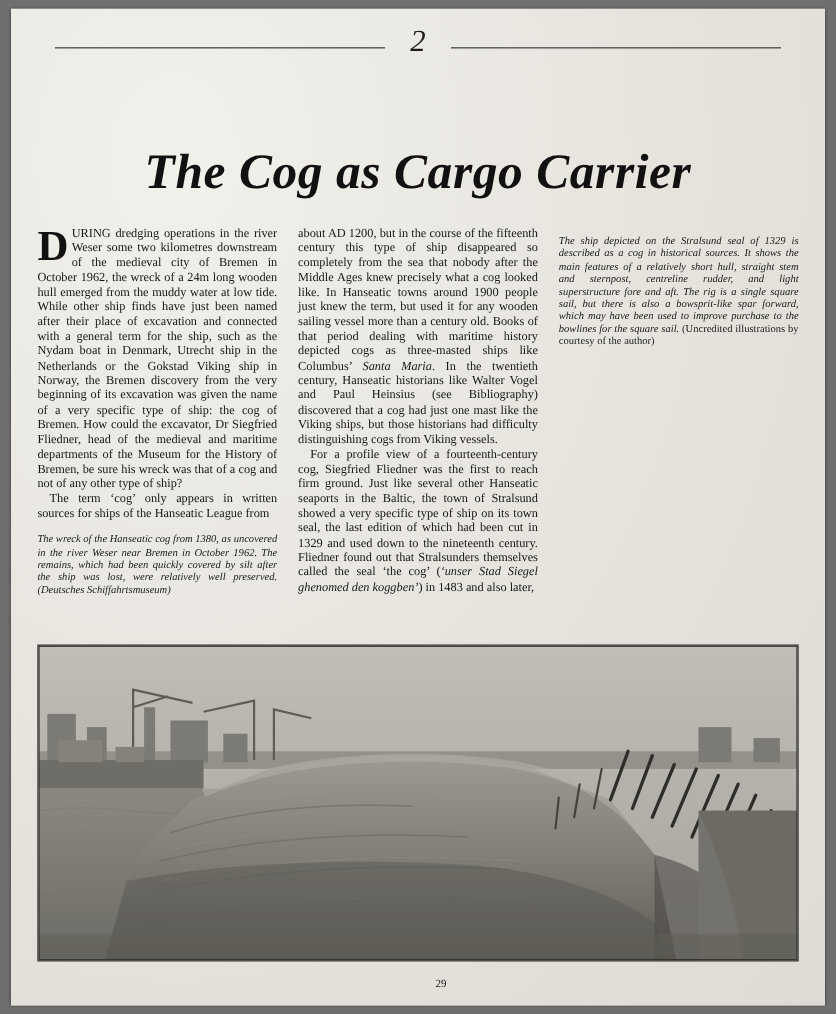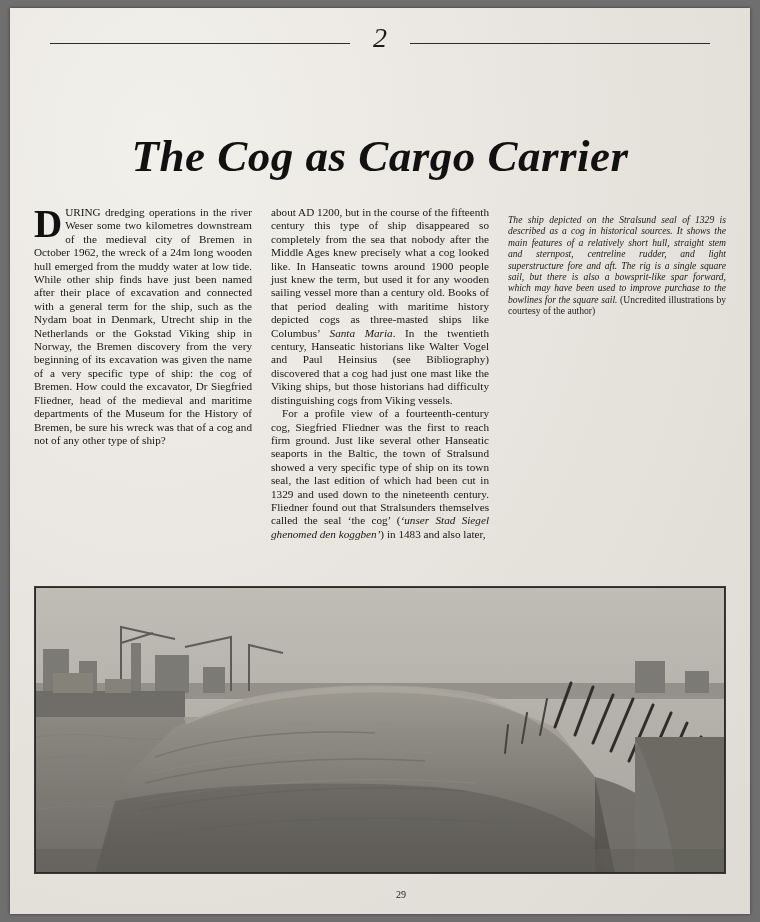--- a/index.html
+++ b/index.html
@@ -142,20 +142,22 @@
     <div class="rule right"></div>
     <div class="chapnum">2</div>
   </div>
 
   <div class="title">The Cog as Cargo Carrier</div>
 
   <div class="cols">
 
     <div class="col col1">
       <p class="first"><span class="dropcap">D</span><span>URING dredging operations in the river Weser some two kilometres downstream of the medieval city of Bremen in October 1962, the wreck of a 24m long wooden hull emerged from the muddy water at low tide. While other ship finds have just been named after their place of excavation and connected with a general term for the ship, such as the Nydam boat in Denmark, Utrecht ship in the Netherlands or the Gokstad Viking ship in Norway, the Bremen discovery from the very beginning of its excavation was given the name of a very specific type of ship: the cog of Bremen. How could the excavator, Dr Siegfried Fliedner, head of the medieval and maritime departments of the Museum for the History of Bremen, be sure his wreck was that of a cog and not of any other type of ship?</span></p>
+      <p>The term ‘cog’ only appears in written sources for ships of the Hanseatic League from</p>
+      <div class="caption">The wreck of the Hanseatic cog from 1380, as uncovered in the river Weser near Bremen in October 1962. The remains, which had been quickly covered by silt after the ship was lost, were relatively well preserved. (Deutsches Schiffahrtsmuseum)</div>
     </div>
 
     <div class="col col2">
       <p class="first"><span>about AD 1200, but in the course of the fifteenth century this type of ship disappeared so completely from the sea that nobody after the Middle Ages knew precisely what a cog looked like. In Hanseatic towns around 1900 people just knew the term, but used it for any wooden sailing vessel more than a century old. Books of that period dealing with maritime history depicted cogs as three-masted ships like Columbus’ </span><em class="t">Santa Maria</em><span>. In the twentieth century, Hanseatic historians like Walter Vogel and Paul Heinsius (see Bibliography) discovered that a cog had just one mast like the Viking ships, but those historians had difficulty distinguishing cogs from Viking vessels.</span></p>
       <p><span>For a profile view of a fourteenth-century cog, Siegfried Fliedner was the first to reach firm ground. Just like several other Hanseatic seaports in the Baltic, the town of Stralsund showed a very specific type of ship on its town seal, the last edition of which had been cut in 1329 and used down to the nineteenth century. Fliedner found out that Stralsunders themselves called the seal ‘the cog’ (</span><em class="t">‘unser Stad Siegel ghenomed den koggben’</em><span>) in 1483 and also later,</span></p>
     </div>
 
     <div class="col col3">
 
       <div class="caption" style="margin-top:8px"><span class="ital">The ship depicted on the Stralsund seal of 1329 is described as a cog in historical sources. It shows the main features of a relatively short hull, straight stem and sternpost, centreline rudder, and light superstructure fore and aft. The rig is a single square sail, but there is also a bowsprit-like spar forward, which may have been used to improve purchase to the bowlines for the square sail.</span><span class="roman"> (Uncredited illustrations by courtesy of the author)</span></div>

